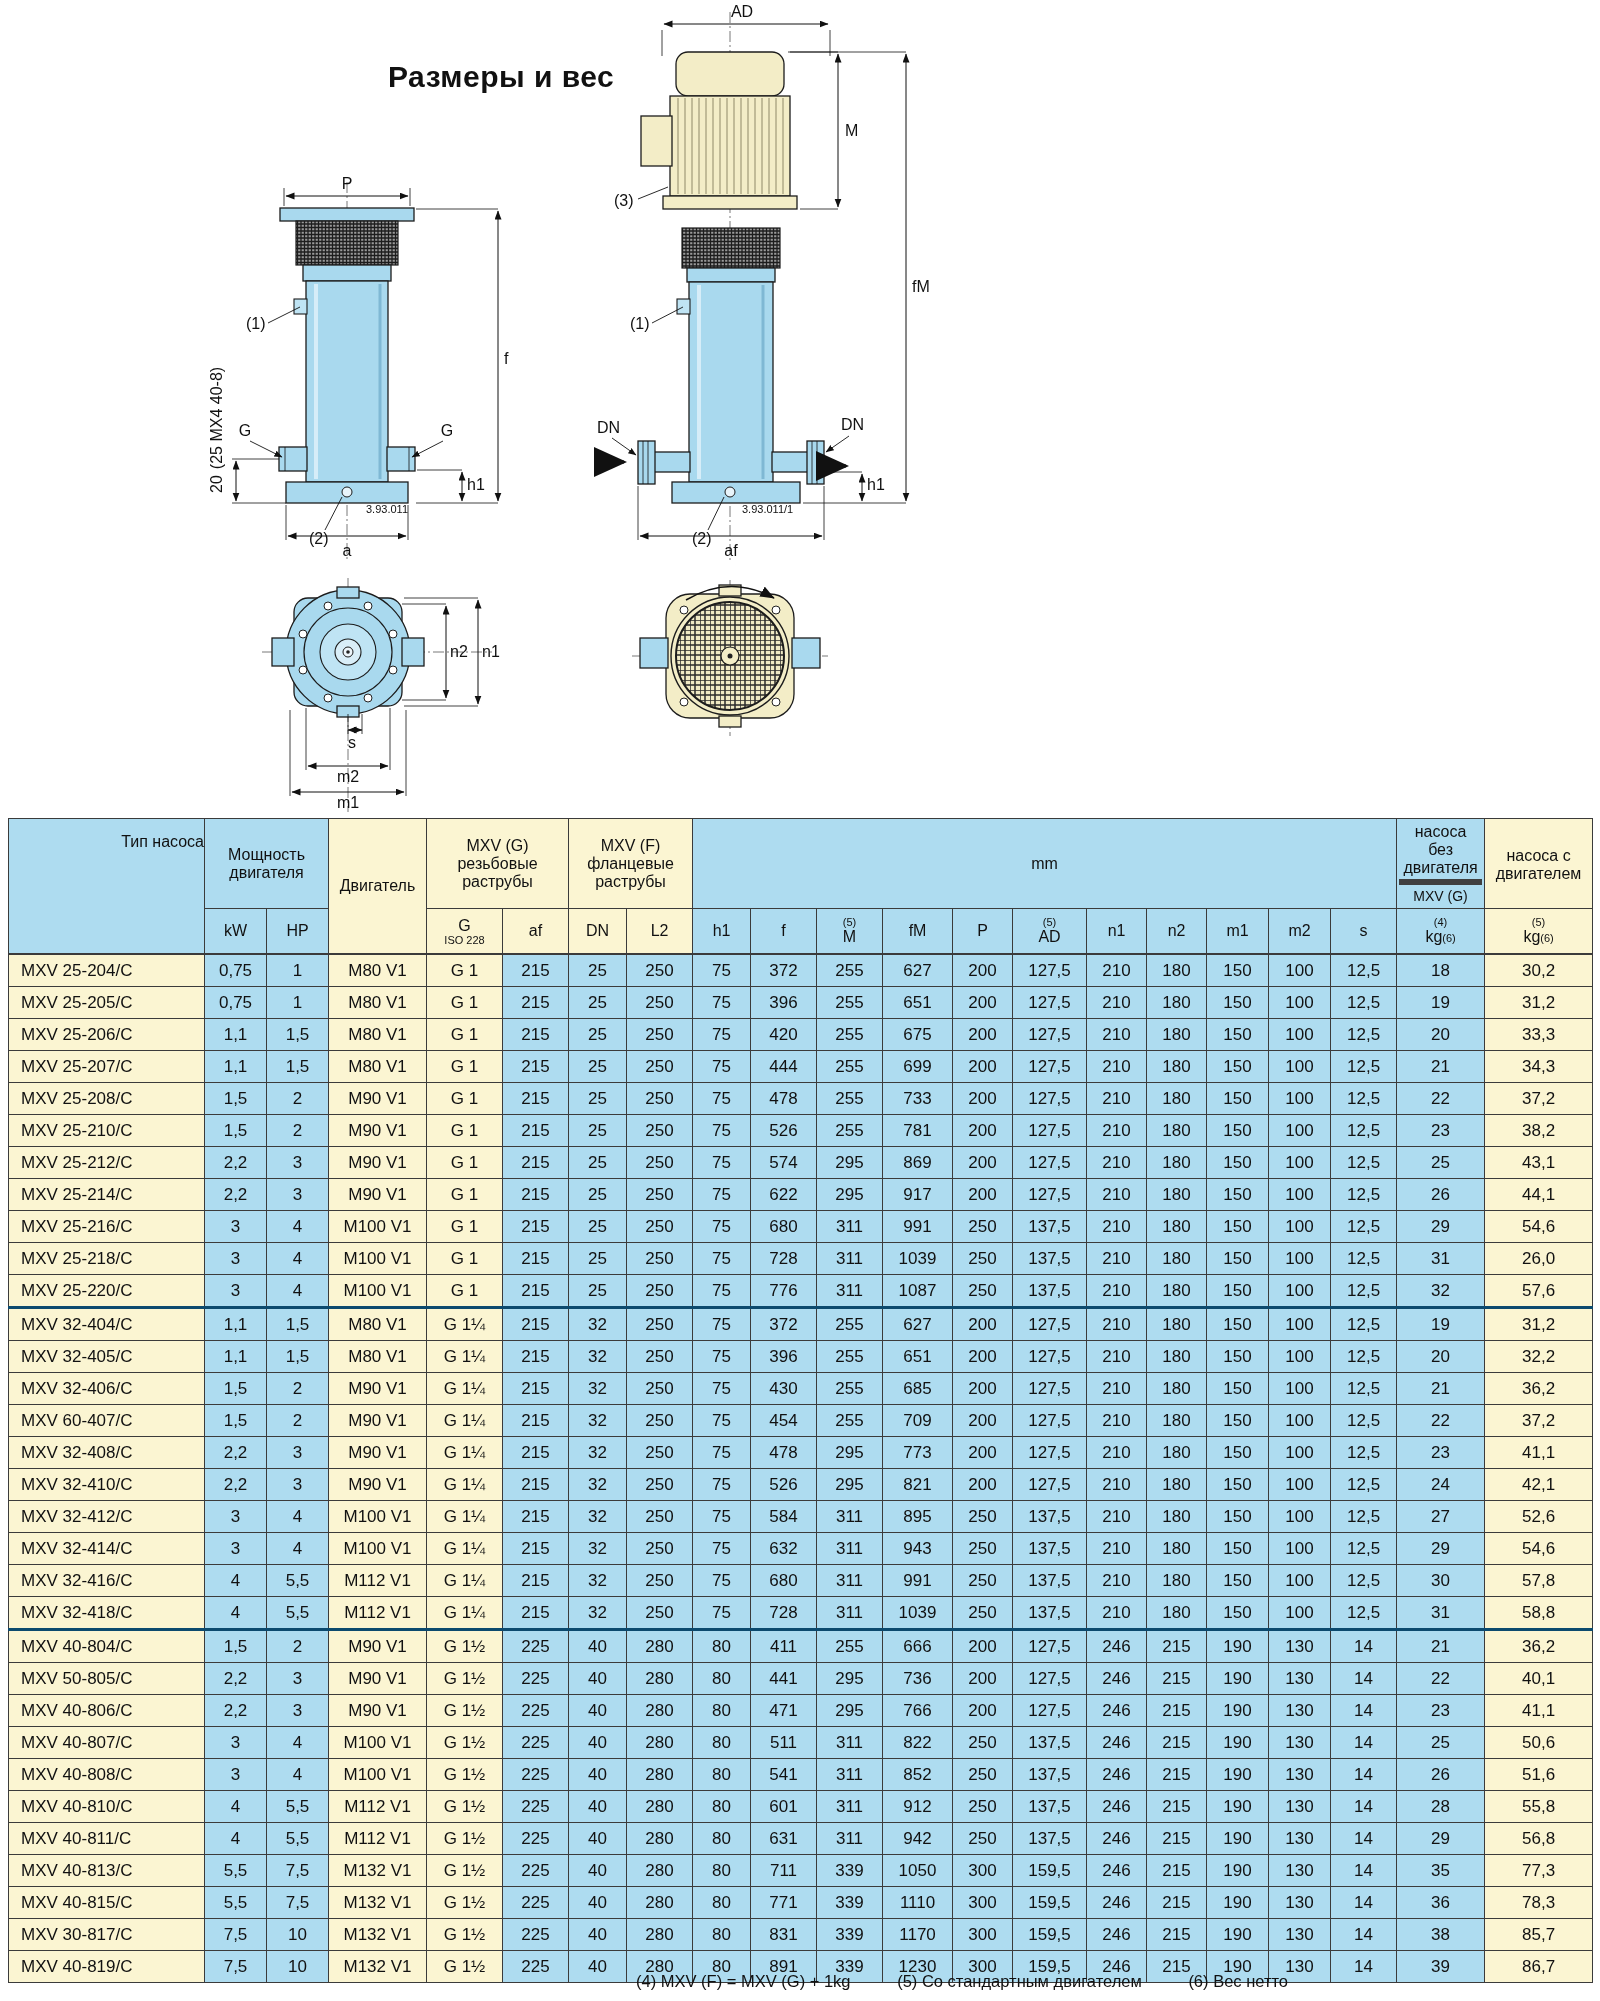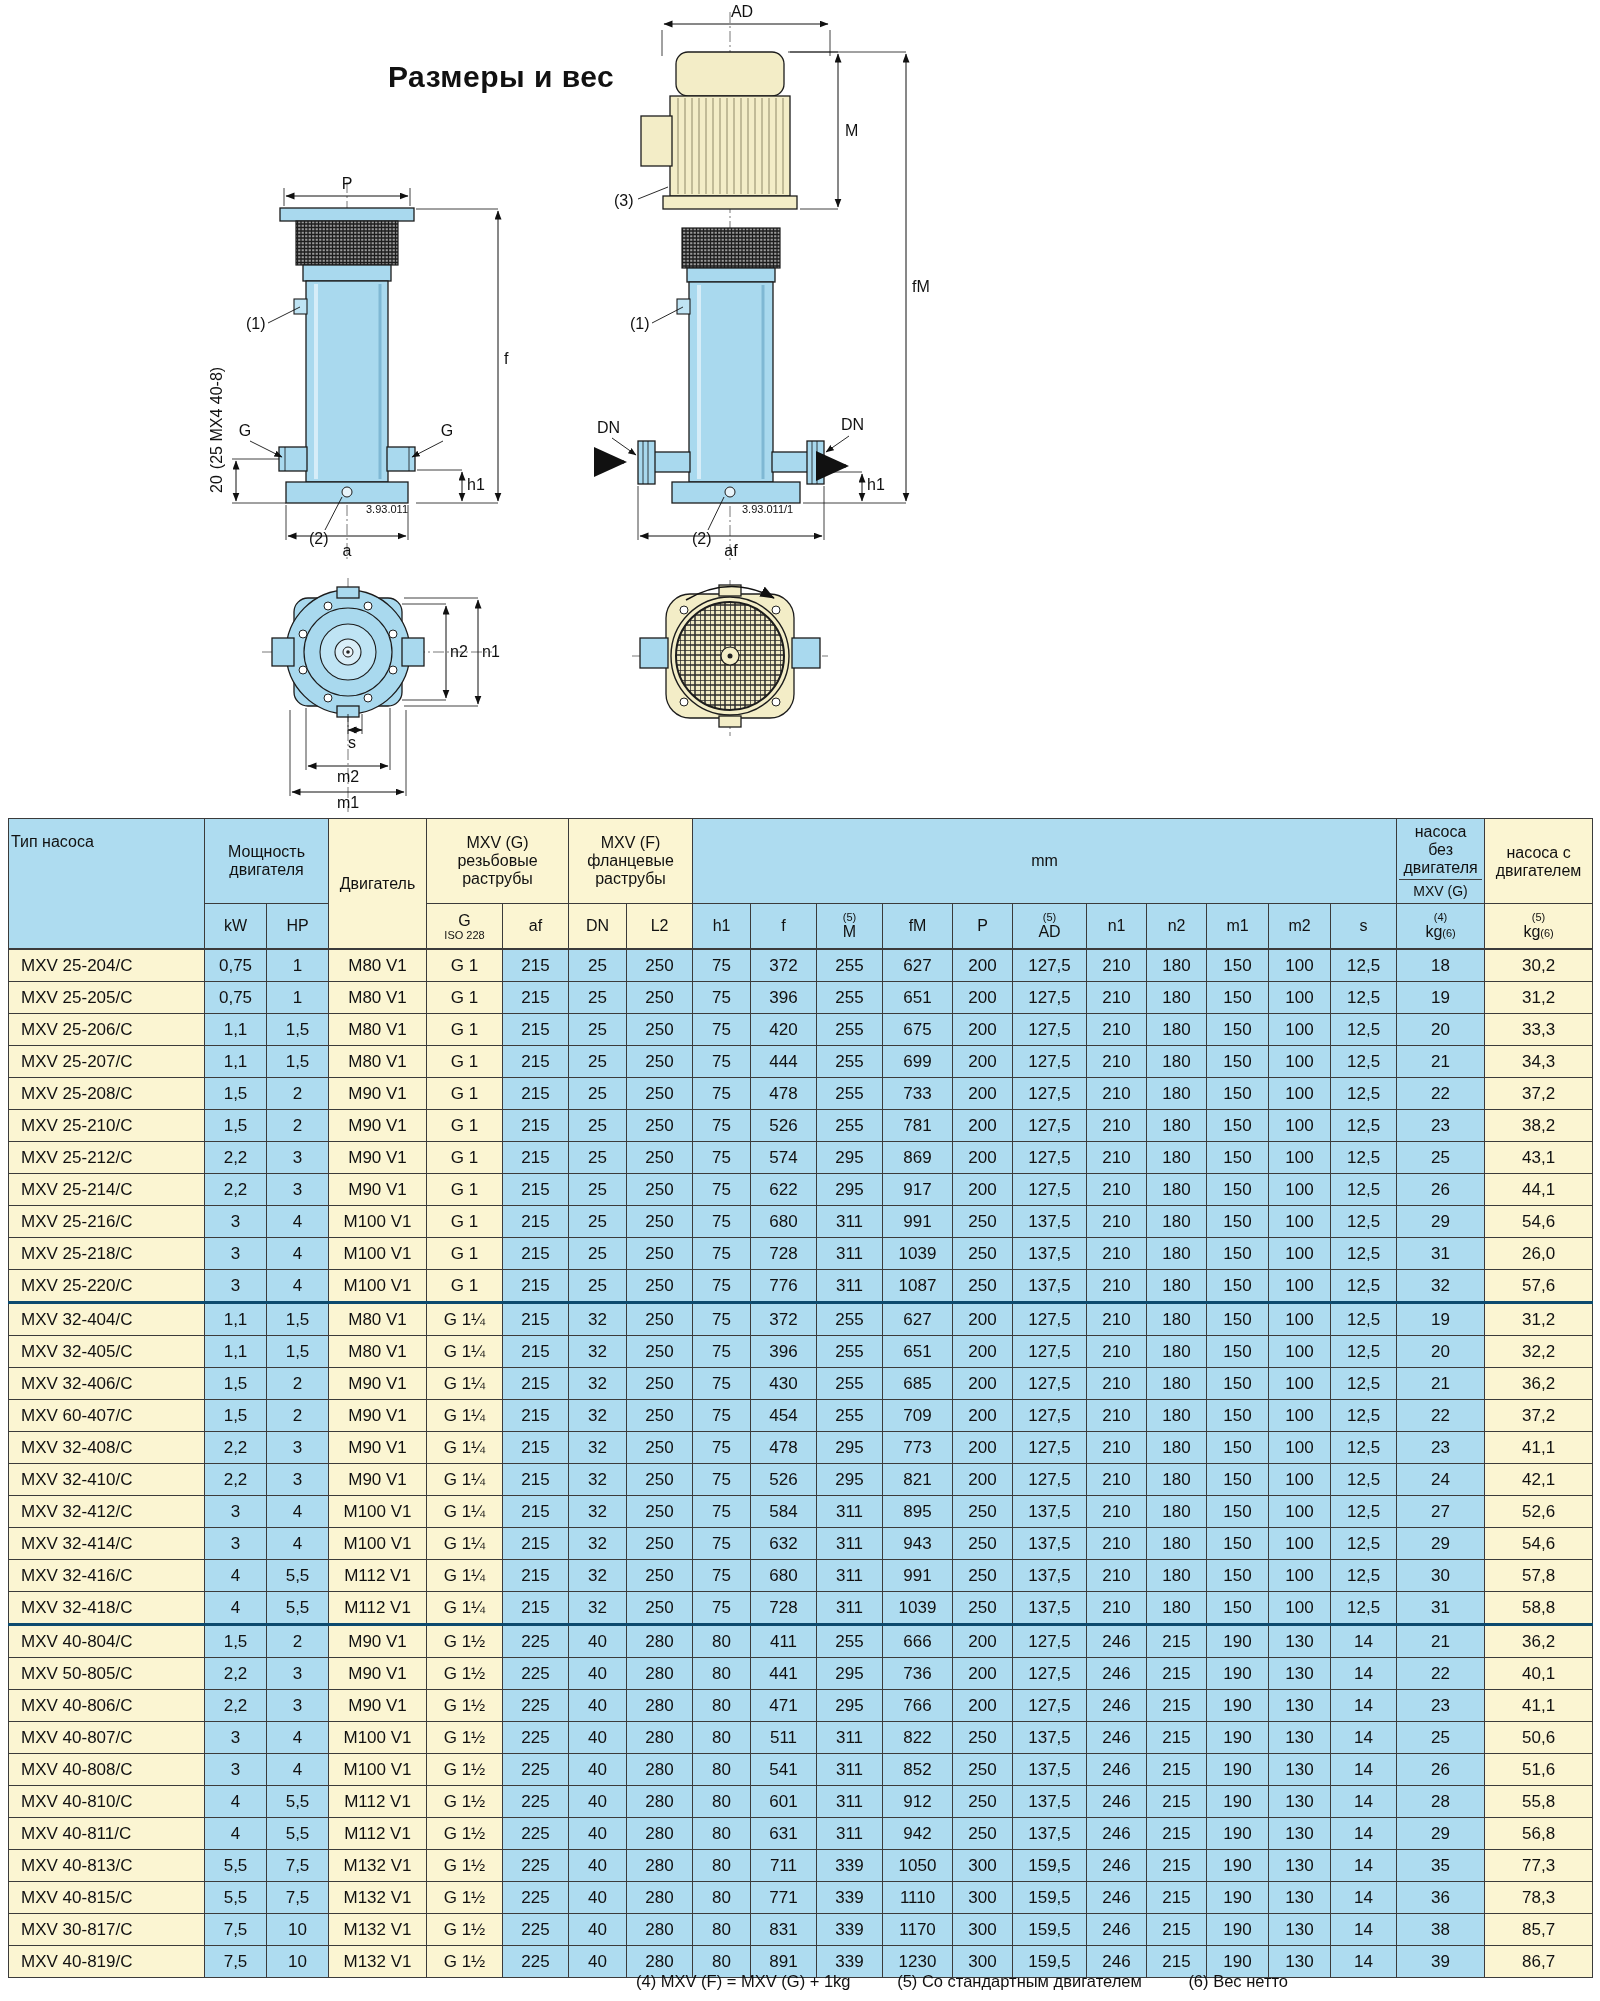--- a/index.html
+++ b/index.html
@@ -7,28 +7,28 @@
   .page{position:relative;width:1600px;height:2001px;background:#fff;overflow:hidden;}
   .title{position:absolute;left:388px;top:60px;font-size:30px;font-weight:bold;letter-spacing:.5px;}
   svg.draw{position:absolute;left:0;top:0;}
 
   table.dims{position:absolute;left:8px;top:818px;width:1584px;border-collapse:collapse;table-layout:fixed;}
   .dims th,.dims td{border:1px solid #3b3b3b;text-align:center;vertical-align:middle;padding:0 2px;overflow:hidden;}
   .dims td{height:31px;font-size:17px;line-height:1.05;}
   .dims th{font-size:16px;font-weight:normal;line-height:1.12;}
   .h1row th{height:74px;}
   .h2row th{height:44px;}
-  th.typeh{vertical-align:top;text-align:left;padding:14px 0 0 2px;}
+  th.typeh{vertical-align:top;text-align:right;padding:14px 0 0 2px;}
   .blue{background:#aedcf0;}
   .cream{background:#fbf5d2;}
   td.type{text-align:left;padding-left:12px;}
   .tiny{font-size:11px;line-height:11px;}
   .kgh{font-size:12px;padding:0;}
   .kgh .topline{padding:4px 2px 2px 2px;min-height:34px;}
-  .kgh .botline{border-top:1px solid #404040;font-size:14px;padding:4px 0;}
+  .kgh .botline{border-top:6px solid #404040;font-size:14px;padding:4px 0;}
   .group-start td{border-top:3px solid #0c4a6e;}
   tbody tr:first-child td{border-top:2px solid #3b3b3b;}
   .footnotes{position:absolute;left:636px;top:1972px;font-size:16.5px;white-space:nowrap;}
   .footnotes span{margin-right:42px;}
 
   
   .body-blue{fill:#a9d9ee;stroke:#1c1c1c;stroke-width:1.3;}
   .body-blue2{fill:#bfe4f4;stroke:#1c1c1c;stroke-width:1.1;}
   .body-cream{fill:#f3edc7;stroke:#1c1c1c;stroke-width:1.3;}
   .dim{stroke:#111;stroke-width:1;fill:none;marker-start:url(#ar);marker-end:url(#ar);}

